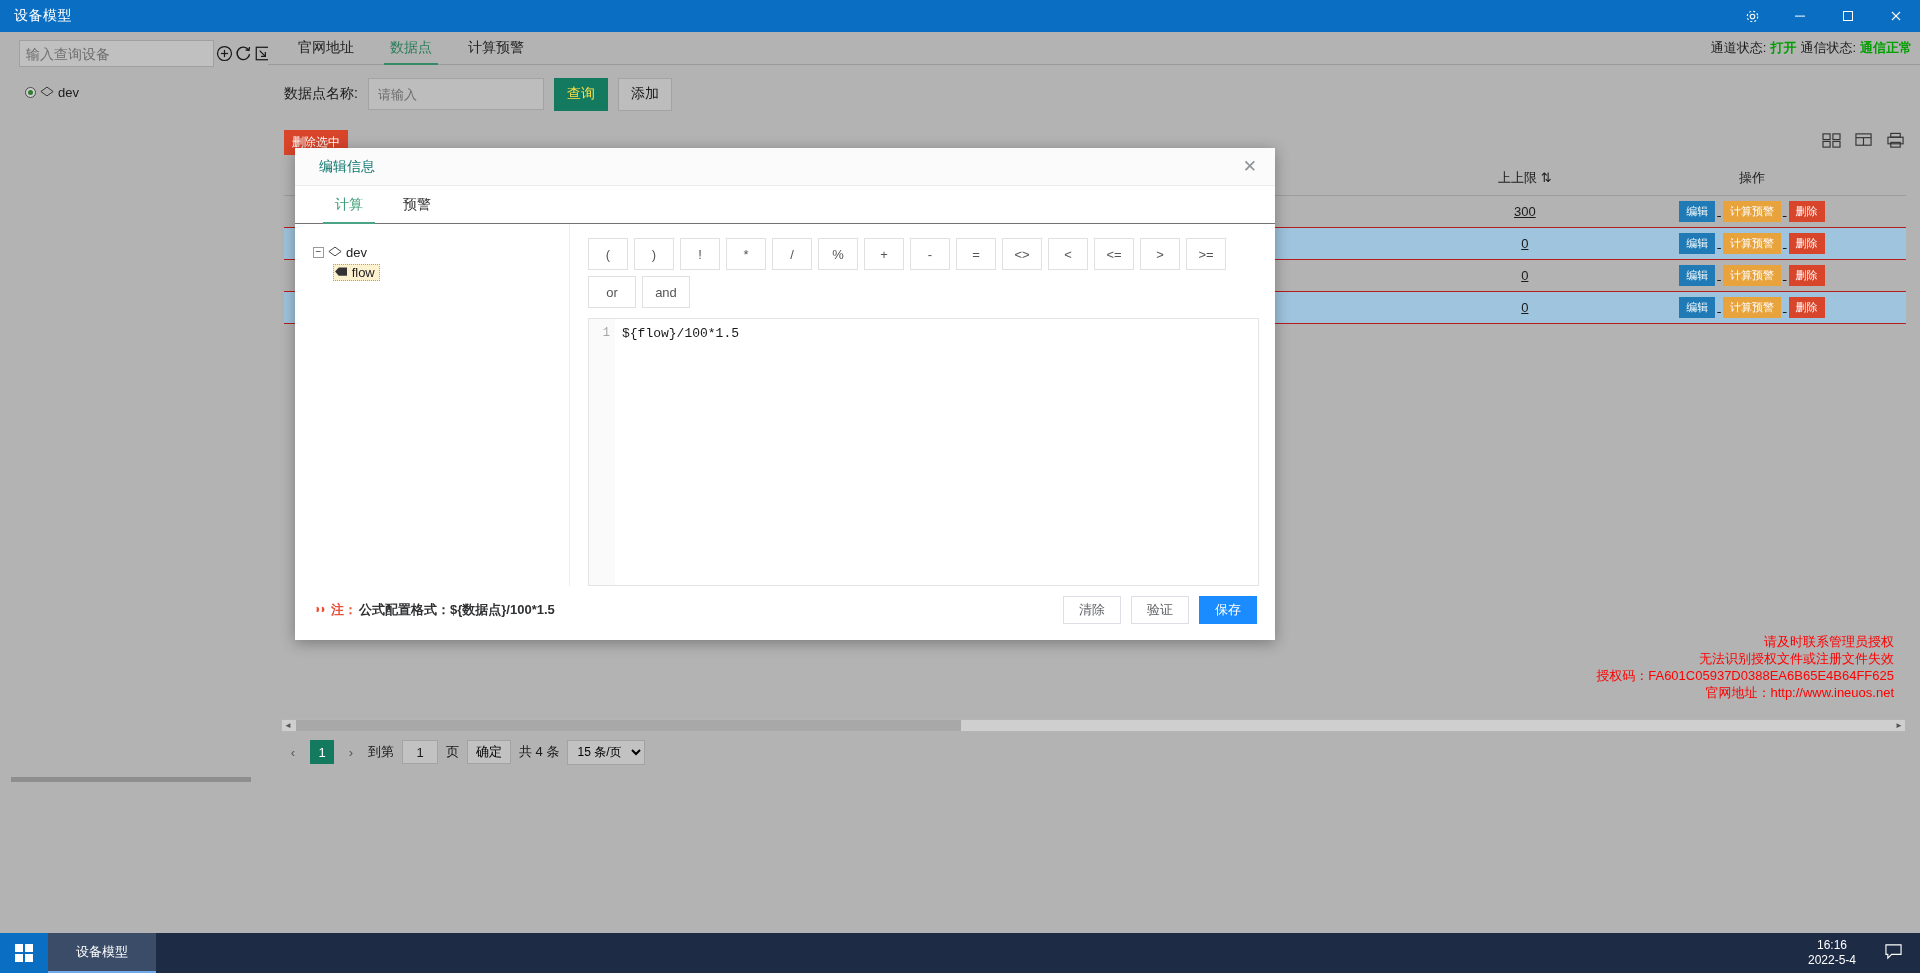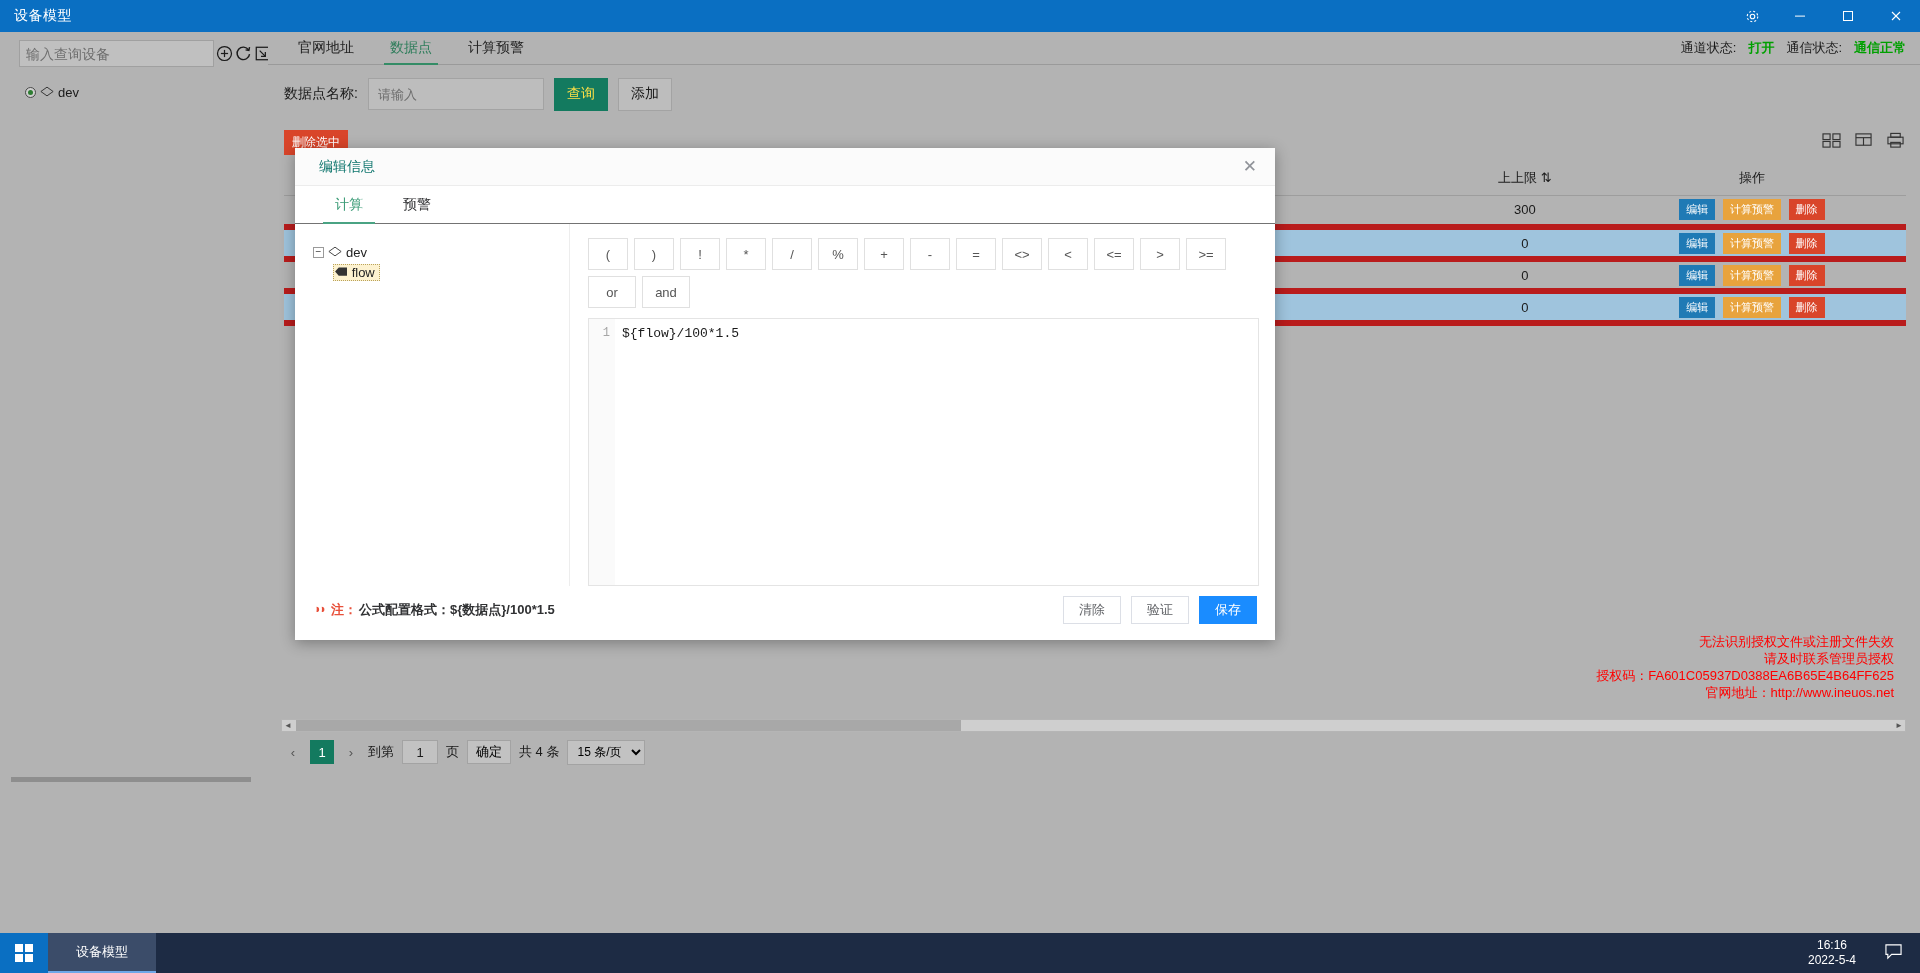--- a/index.html
+++ b/index.html
@@ -72,22 +72,22 @@
   .tab {
     padding: 0 18px; display: flex; align-items: center; font-size: 14px;
     color: #1e1e1e; cursor: pointer; position: relative;
   }
   .tab.active { color: #2e7d5b; }
   .tab.active::after {
     content: ""; position: absolute; left: 12px; right: 12px; bottom: -1px;
     height: 2px; background: #348c66;
   }
   .status-right {
-    margin-left: auto; display: flex; align-items: center; gap: 12px;
-    font-size: 13px; color: #1a1a1a; padding-right: 14px;
+    margin-left: auto; display: flex; align-items: center; gap: 4px;
+    font-size: 13px; color: #1a1a1a; padding-right: 8px;
   }
   .status-val { color: #00a000; font-weight: bold; }
 
   .query-row {
     height: 58px; display: flex; align-items: center; gap: 10px; padding-left: 16px;
     background: #b3b3b3;
   }
   .query-label { font-size: 14px; color: #1a1a1a; }
   .query-input {
     width: 176px; height: 32px; border: 1px solid #a3a3a3; background: #bdbdbd;
@@ -117,21 +117,22 @@
 
   
   .table-wrap { padding: 0 14px 0 16px; }
   table.dt { width: 100%; border-collapse: collapse; table-layout: fixed; }
   table.dt th {
     background: #b3b3b3; font-size: 13px; color: #1a1a1a; font-weight: normal;
     height: 34px; border-bottom: 1px solid #9d9d9d; text-align: center;
   }
   table.dt td {
     height: 32px; font-size: 13px; color: #1a1a1a; text-align: center;
-    border-bottom: 6px solid #b91c1c;
+    border-bottom: 1px solid #b91c1c;
+    text-decoration: underline;
   }
   table.dt tr.sel td { background: #9fc4dd; }
   .op-btn {
     display: inline-block; color: #fff; font-size: 11px; padding: 3px 7px;
     margin: 0 2px; cursor: pointer;
   }
   .op-edit { background: #1f7ab5; }
   .op-calc { background: #e8a33d; }
   .op-del  { background: #d9452a; }
 
@@ -476,22 +477,22 @@
               <span class="op-btn op-calc">计算预警</span>
               <span class="op-btn op-del">删除</span>
             </td>
           </tr>
         </tbody>
       </table>
     </div>
   </div>
 
   <div class="license">
+    <div>请及时联系管理员授权</div>
     <div>无法识别授权文件或注册文件失效</div>
-    <div>请及时联系管理员授权</div>
     <div>授权码：FA601C05937D0388EA6B65E4B64FF625</div>
     <div>官网地址：http://www.ineuos.net</div>
   </div>
 
   <div class="hscroll">
     <div class="arrow" style="left:0">◄</div>
     <div class="thumb" style="left:14px"></div>
     <div class="arrow" style="right:0">►</div>
   </div>
 

